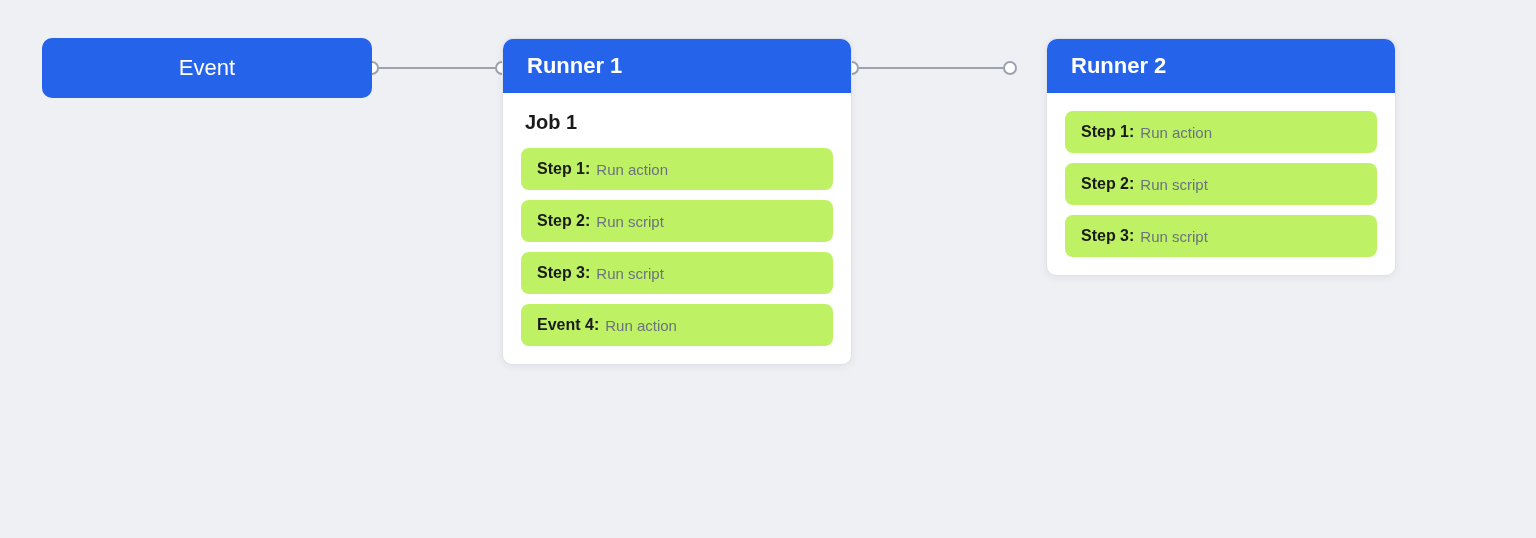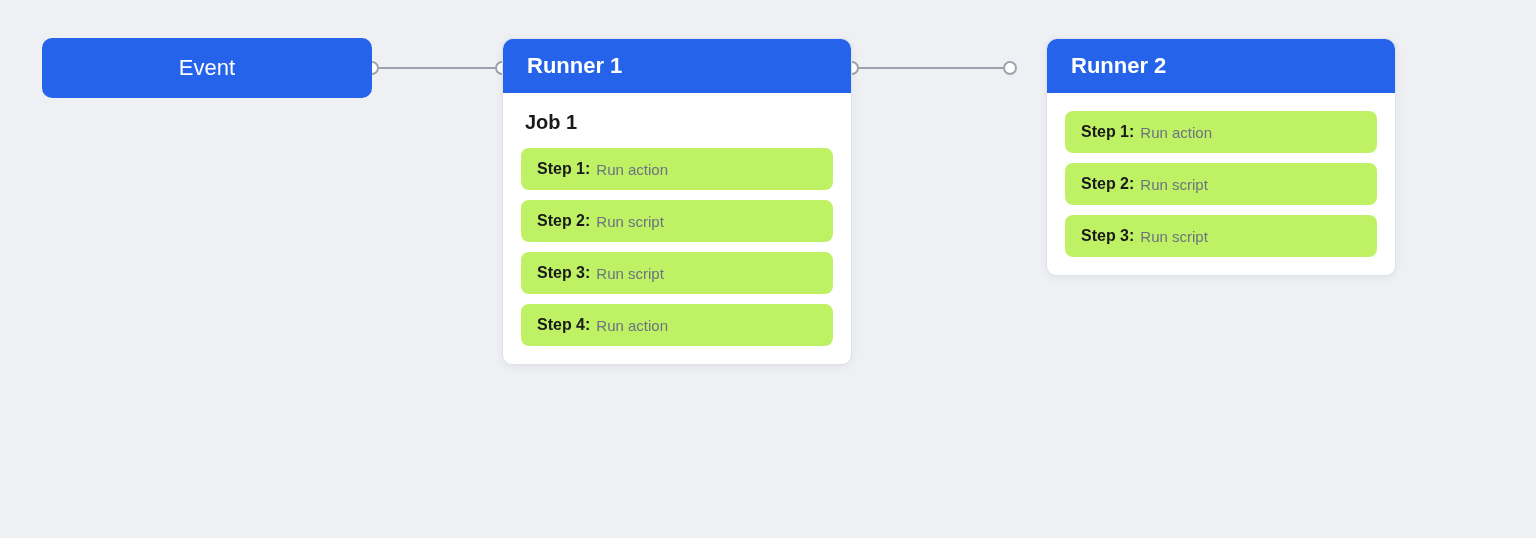--- a/index.html
+++ b/index.html
@@ -177,21 +177,21 @@
       </div>
       <div class="step-item">
         <span class="step-label">Step 2:</span>
         <span class="step-value">Run script</span>
       </div>
       <div class="step-item">
         <span class="step-label">Step 3:</span>
         <span class="step-value">Run script</span>
       </div>
       <div class="step-item">
-        <span class="step-label">Step 4:</span>
+        <span class="step-label">Event 4:</span>
         <span class="step-value">Run action</span>
       </div>
     </div>
   </div>
 
   <div class="node runner-node runner2-node" style="left:1046px; top:38px; width:350px;">
     <div class="runner-header">
       <span class="node-title">Runner 2</span>
     </div>
     <div class="runner-body">

